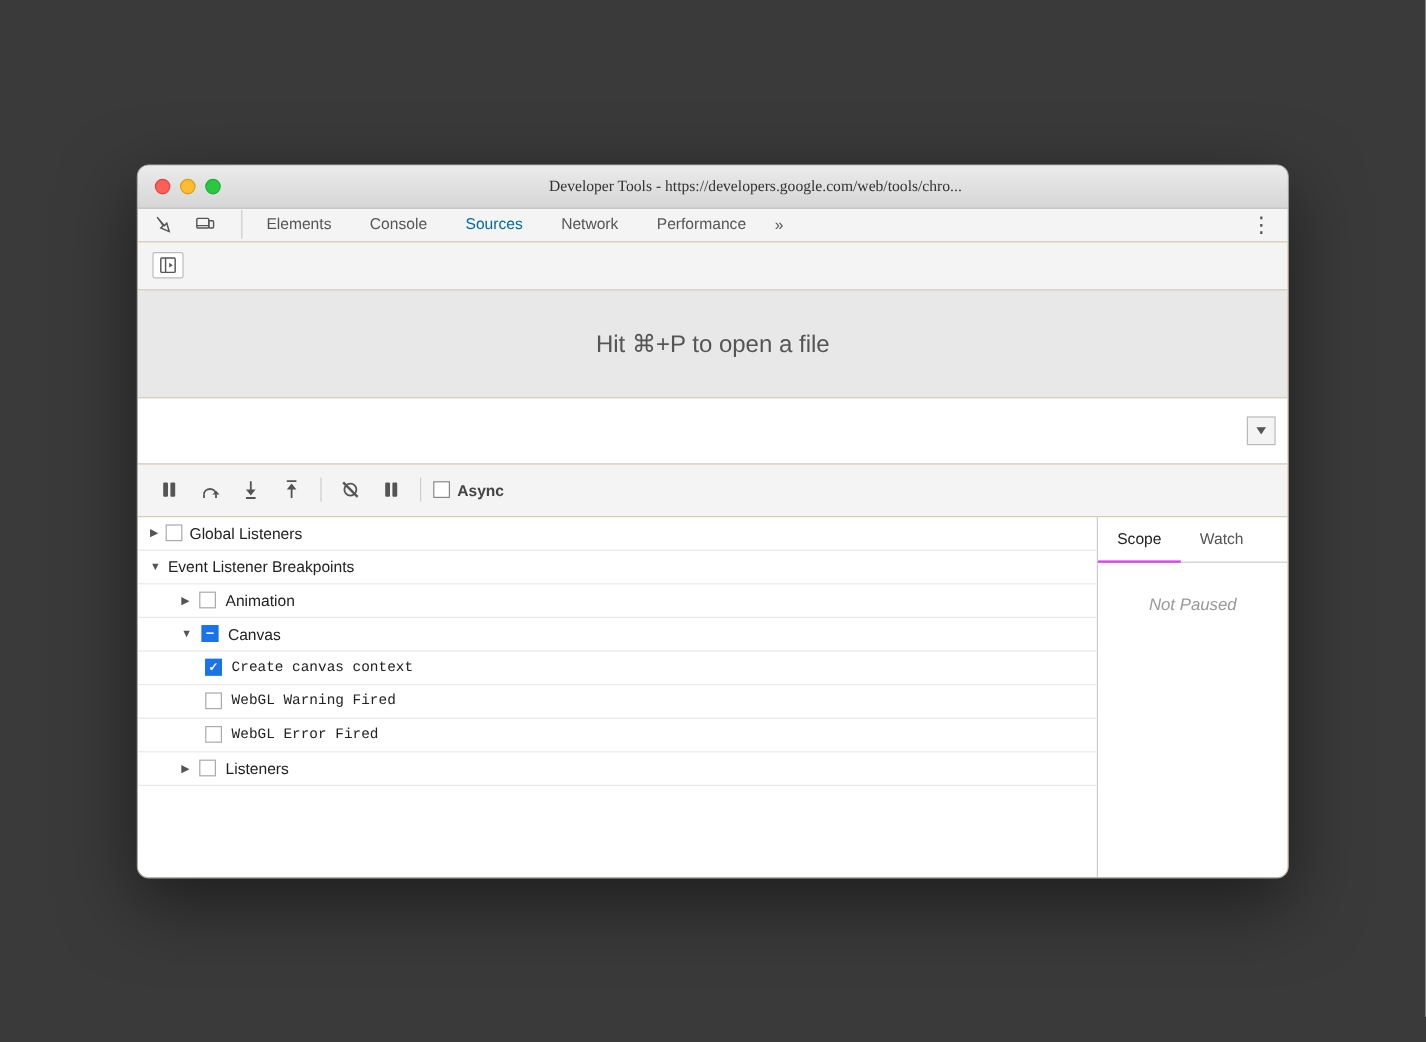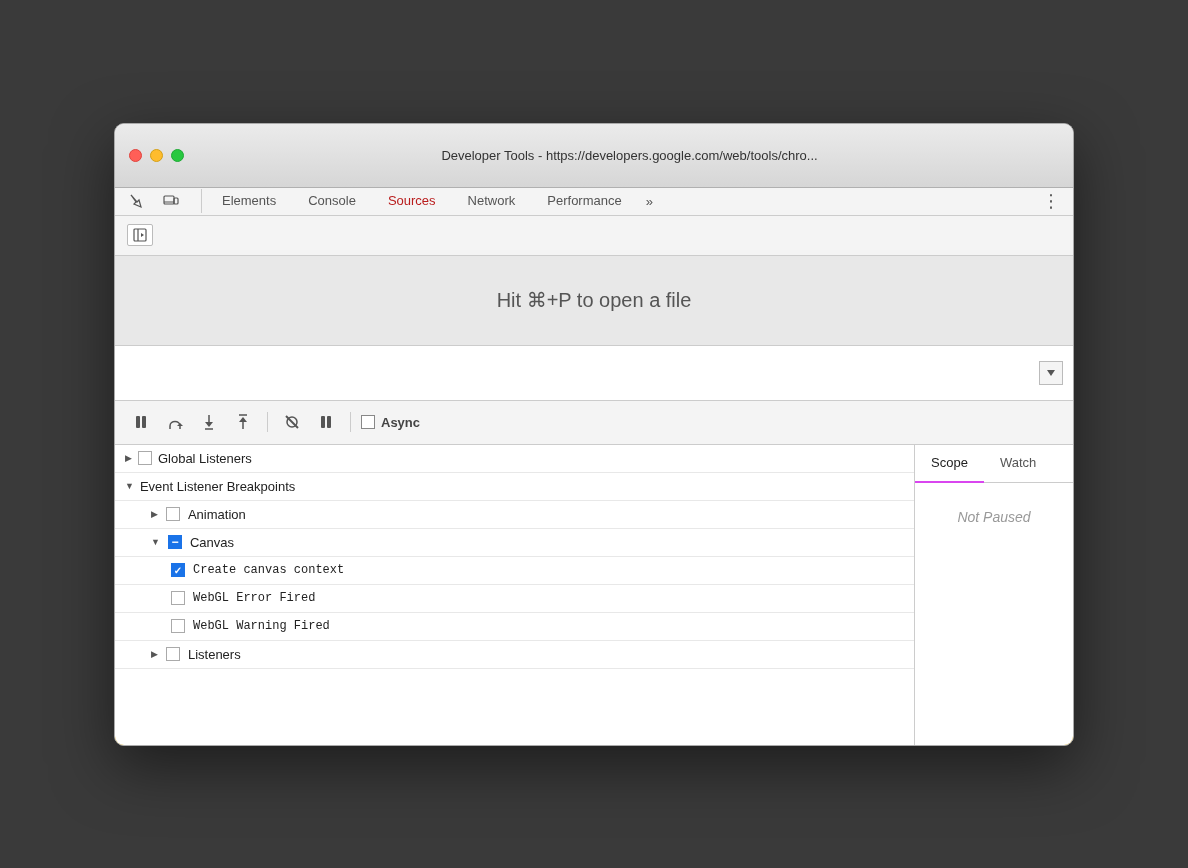--- a/index.html
+++ b/index.html
@@ -19,25 +19,26 @@
       background: #f0f0f0;
       border-radius: 10px;
       box-shadow: 0 20px 60px rgba(0,0,0,0.5);
       overflow: hidden;
       border: 1px solid #aaa;
     }
 
     
     .title-bar {
       background: linear-gradient(to bottom, #ebebeb, #d6d6d6);
-      height: 64px;
+      height: 36px;
       display: flex;
       align-items: center;
       padding: 0 14px;
       border-bottom: 1px solid #b0b0b0;
+      font-family: Liberation Serif, serif;
     }
 
     .traffic-lights {
       display: flex;
       gap: 8px;
       margin-right: 16px;
     }
 
     .traffic-light {
       width: 13px;
@@ -100,21 +101,21 @@
       display: flex;
       align-items: center;
       font-size: 13px;
       color: #555;
       cursor: pointer;
       border-bottom: 2px solid transparent;
       white-space: nowrap;
     }
 
     .tab.active {
-      color: #b91c1c;
+      color: #0369a1;
       border-bottom: 2px solid #ef4444;
       font-weight: 500;
     }
 
     .tab-more {
       padding: 0 8px;
       font-size: 13px;
       color: #555;
       cursor: pointer;
       display: flex;
@@ -542,26 +543,26 @@
 
         <div class="section-item sub-sub-item">
           <div class="check-box checked">
             <span class="check-icon">✓</span>
           </div>
           <span class="item-label">Create canvas context</span>
         </div>
 
         <div class="section-item sub-sub-item">
           <div class="check-box"></div>
-          <span class="item-label">WebGL Error Fired</span>
+          <span class="item-label">WebGL Warning Fired</span>
         </div>
 
         <div class="section-item sub-sub-item">
           <div class="check-box"></div>
-          <span class="item-label">WebGL Warning Fired</span>
+          <span class="item-label">WebGL Error Fired</span>
         </div>
 
         <div class="section-item sub-item">
           <span class="triangle closed">▶</span>
           <div class="check-box"></div>
           <span class="item-label-normal">Listeners</span>
         </div>
 
       </div>
 

